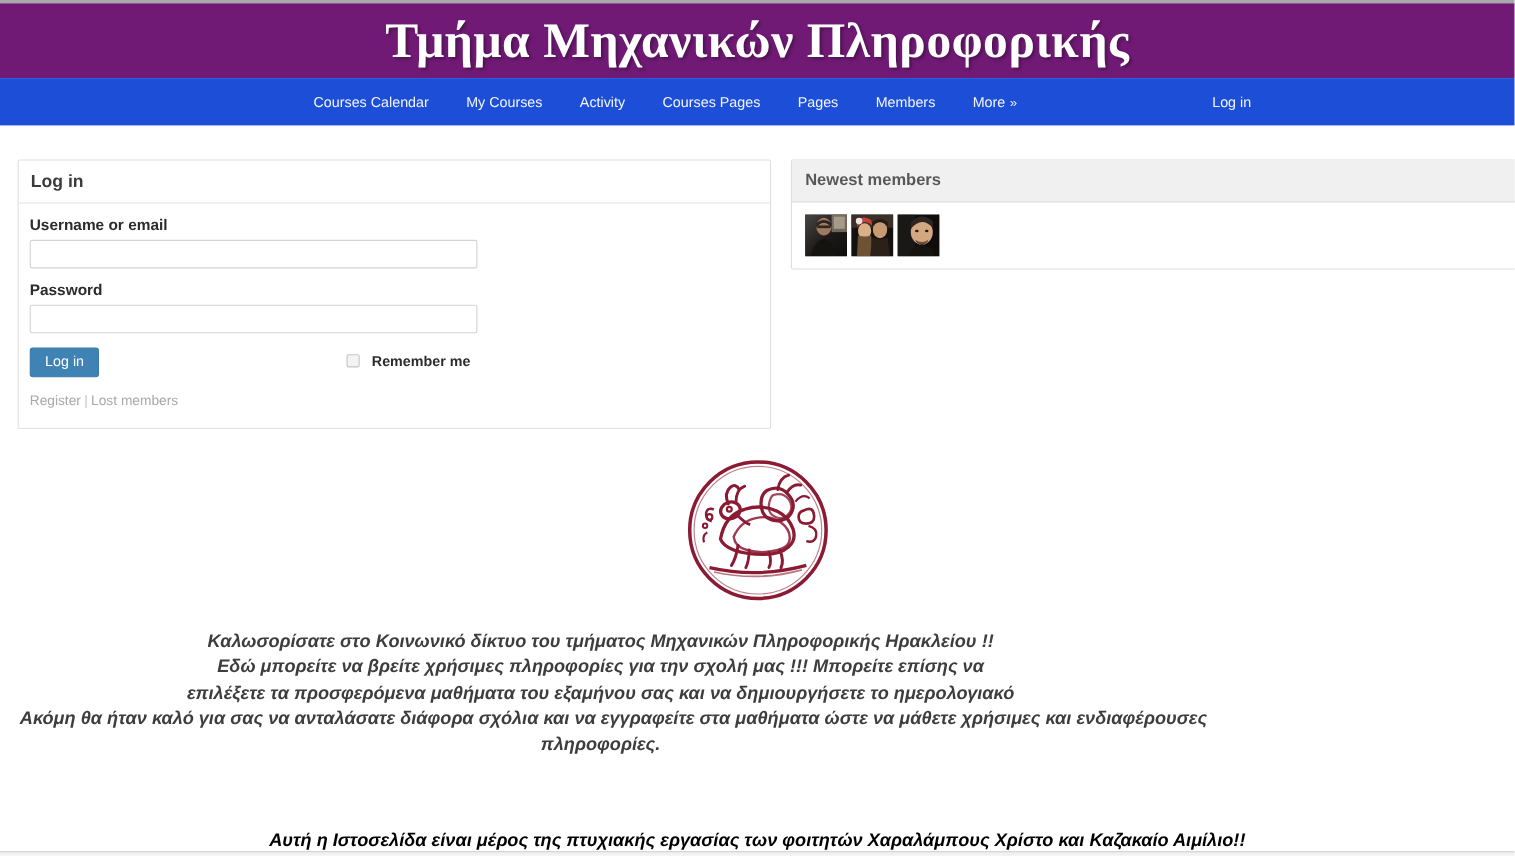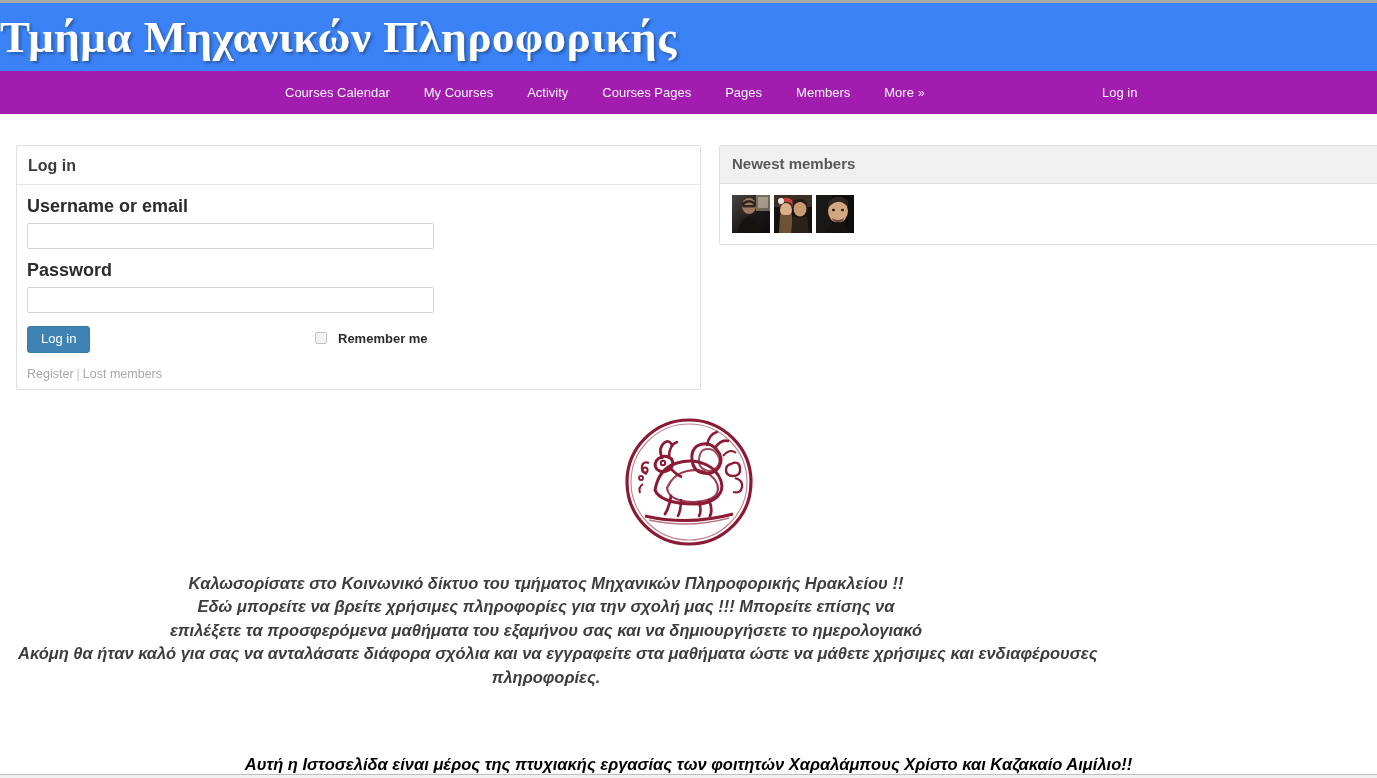--- a/index.html
+++ b/index.html
@@ -24,44 +24,44 @@
     height: 3px;
     background: #a9a9a9;
   }
 
   
   .site-banner {
     position: absolute;
     top: 3px; left: 0;
     width: 1377px;
     height: 68px;
-    background: #3b82f6;
+    background: #701a75;
     display: flex;
     align-items: center;
-    justify-content: flex-start;
+    justify-content: center;
     overflow: hidden;
   }
   .site-title {
     font-family: "Liberation Serif", "DejaVu Serif", serif;
     font-size: 45px;
     font-weight: bold;
     color: #ffffff;
     letter-spacing: 0.5px;
     text-shadow: 2px 2px 3px rgba(0,0,0,0.32);
     white-space: nowrap;
     line-height: 1;
   }
 
   
   .main-nav {
     position: absolute;
     top: 71px; left: 0;
     width: 1377px;
     height: 43px;
-    background: #a21caf;
+    background: #1d4ed8;
   }
   .nav-inner {
     position: relative;
     height: 100%;
     width: 1377px;
   }
   .nav-list {
     position: absolute;
     left: 268px;
     top: 0;
@@ -125,21 +125,21 @@
   .login-module-title {
     font-size: 16px;
     font-weight: bold;
     color: #3b3b3b;
     line-height: 1.1;
   }
   .login-module-body {
     padding: 11px 10px 10px 10px;
   }
   .field-label {
-    font-size: 18px;
+    font-size: 14px;
     font-weight: bold;
     color: #2b2b2b;
     display: block;
     margin: 0 0 6px 0;
   }
   .text-input {
     display: block;
     width: 407px;
     height: 26px;
     border: 1px solid #d3d3d3;

